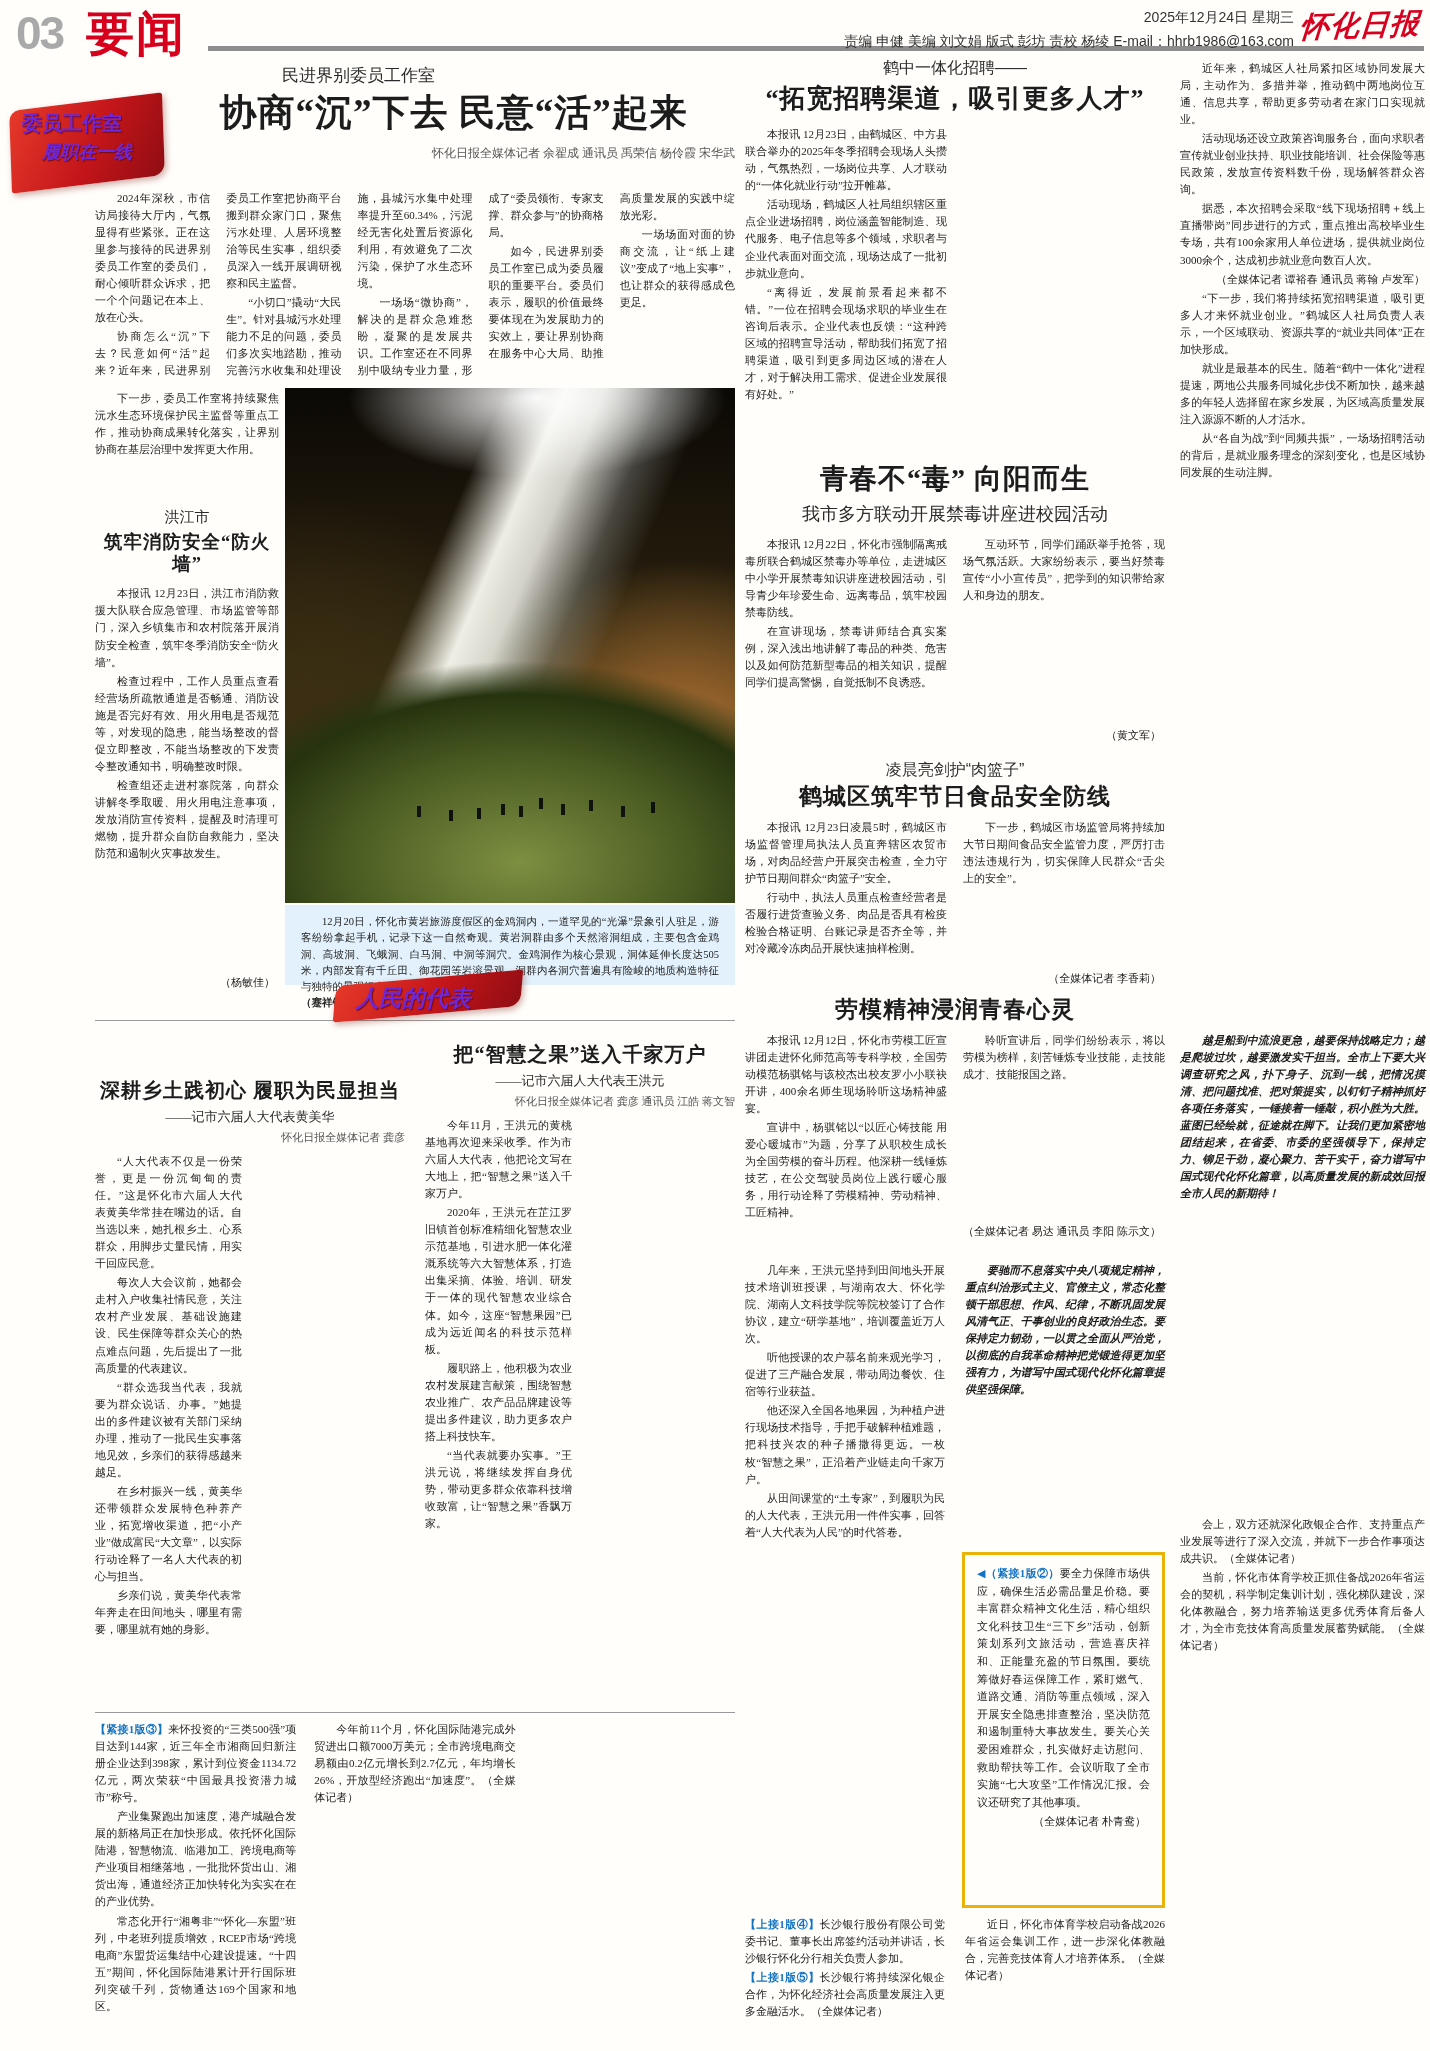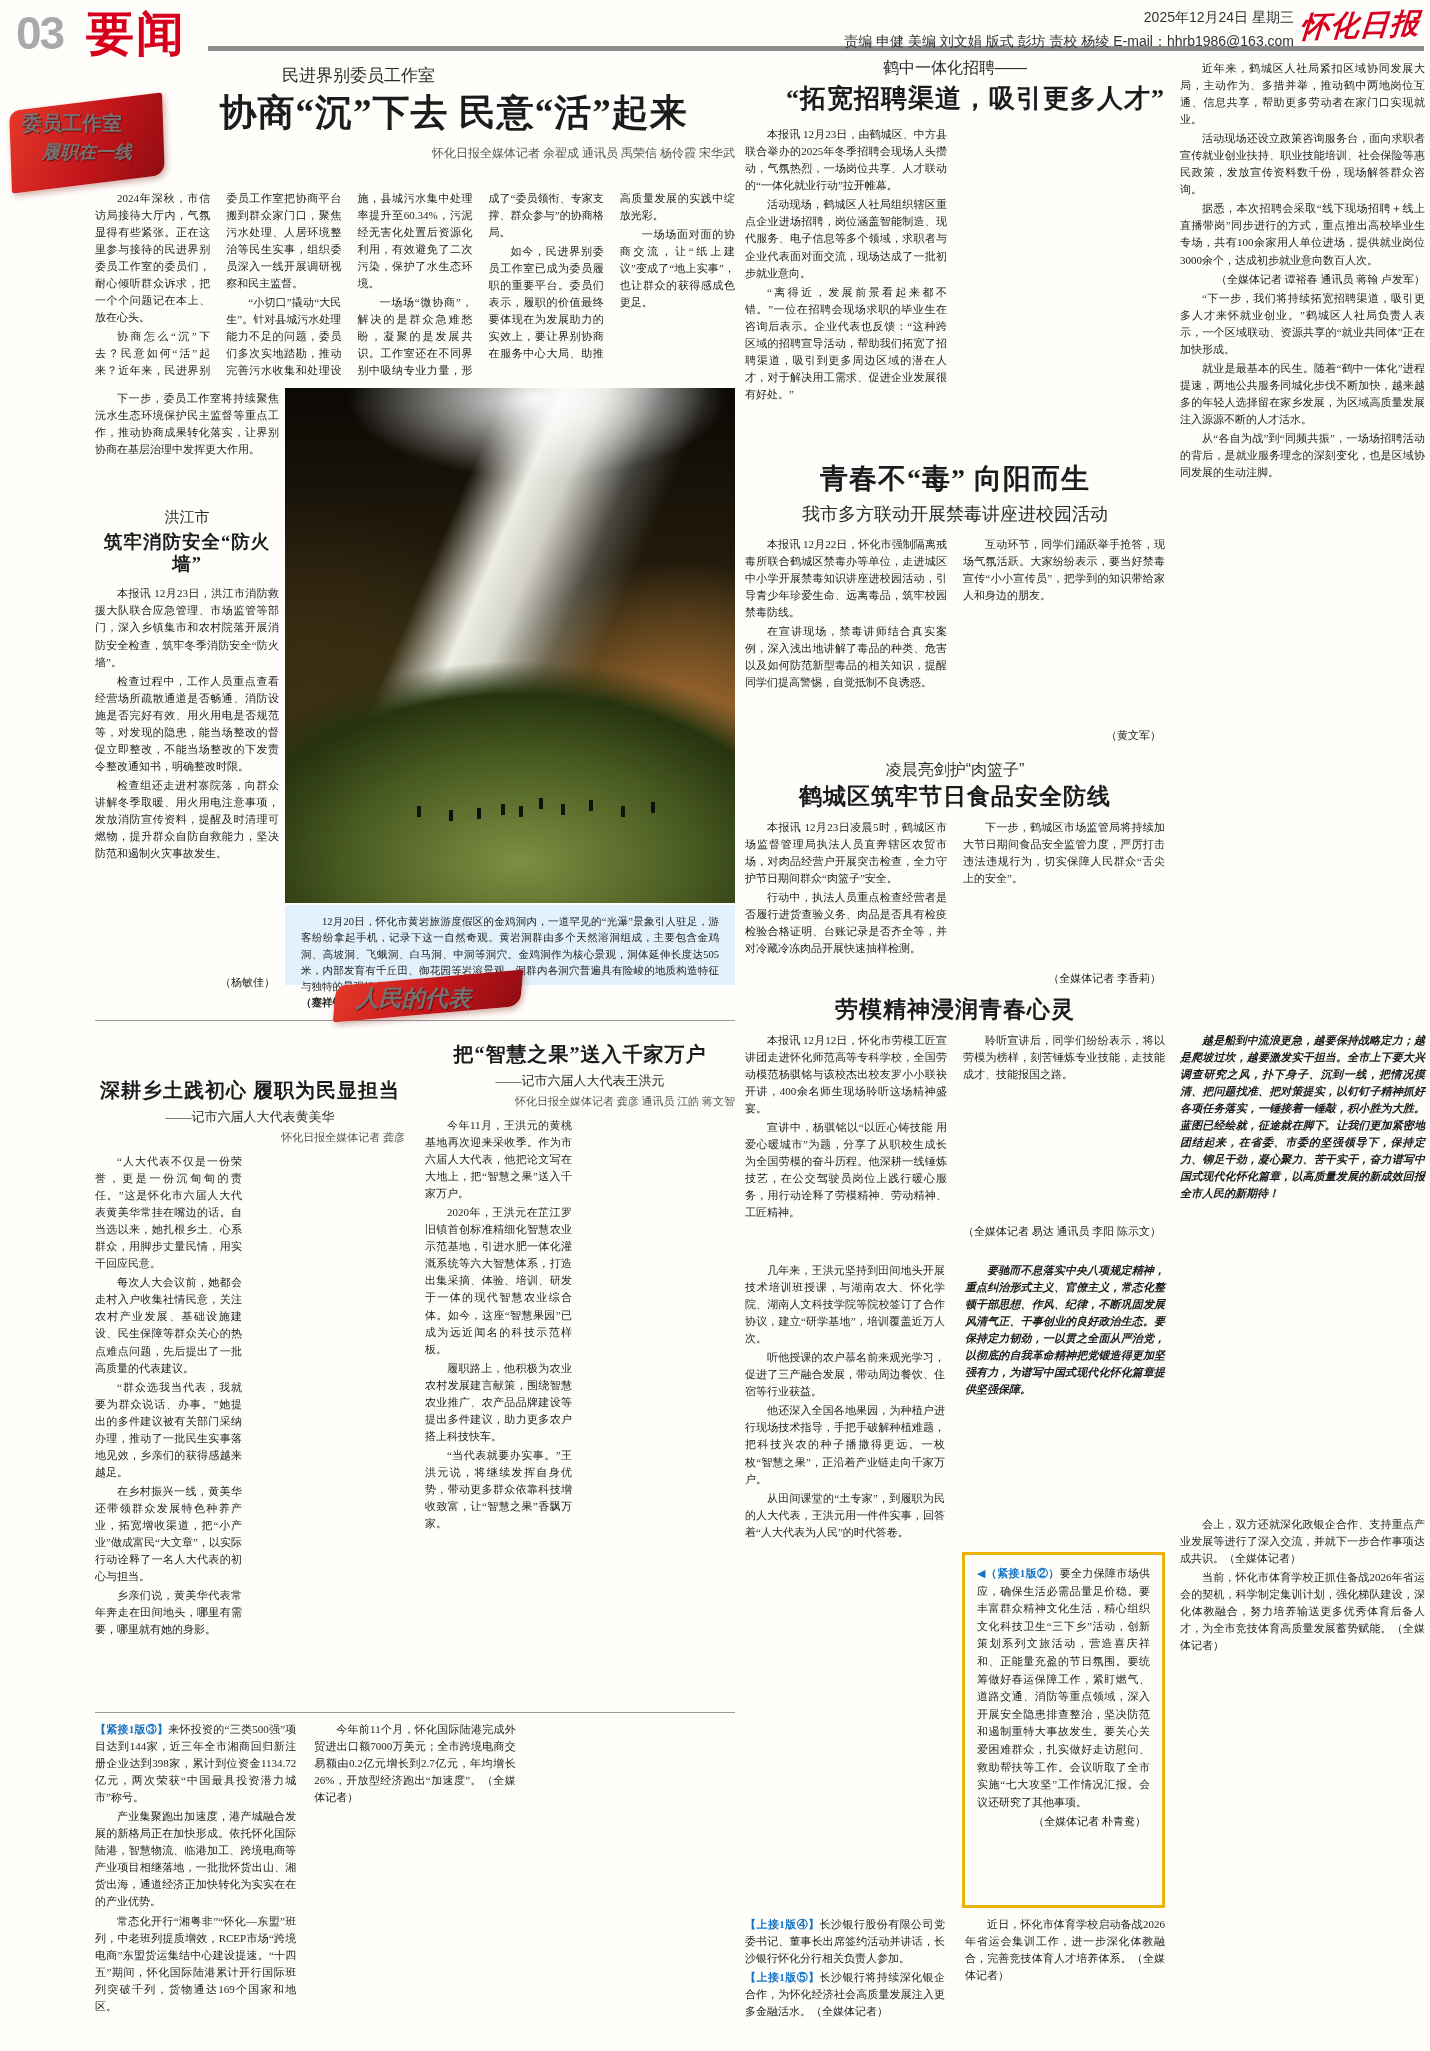--- a/index.html
+++ b/index.html
@@ -8,21 +8,21 @@
   .abs{position:absolute;}
   
   .pageno{font-family:"Liberation Sans","DejaVu Sans",sans-serif;font-weight:bold;font-size:46px;color:#a9a9a9;letter-spacing:-2px;}
   .secname{font-family:"Liberation Sans","DejaVu Sans",sans-serif;font-weight:bold;font-size:48px;color:#d6001c;letter-spacing:2px;}
   .hdr-rule{background:#8d8d8d;height:5px;}
   .hdr-meta{font-size:14px;line-height:1.7;color:#333;text-align:right;font-family:"Liberation Sans","DejaVu Sans",sans-serif;}
   .masthead{color:#d8001f;font-weight:bold;font-size:29px;font-style:italic;letter-spacing:1px;transform:rotate(-2deg) skewX(-6deg);white-space:nowrap;}
   
   .ribbon{position:absolute;border-radius:10px 3px 12px 3px;background:linear-gradient(118deg,#e6392a 0%,#c3151a 55%,#8f0d12 100%);
           box-shadow:2px 3px 6px rgba(120,20,10,.35);}
-  .ribbon-txt{position:absolute;color:#737373;font-weight:bold;text-shadow:1px 1px 1px #7a0a0a;white-space:nowrap;}
+  .ribbon-txt{position:absolute;color:#6d28d9;font-weight:bold;text-shadow:1px 1px 1px #7a0a0a;white-space:nowrap;}
   
   .kicker{font-size:17px;color:#2b2b2b;font-family:"Liberation Sans","DejaVu Sans",sans-serif;}
   .headline{font-weight:bold;text-align:center;letter-spacing:1px;line-height:1.2;}
   .subline{text-align:center;color:#2b2b2b;}
   .byline{text-align:right;color:#555;font-size:12px;}
   .body{font-size:11px;line-height:1.55;text-align:justify;column-fill:auto;}
   .body p{margin:0 0 2px;text-indent:2em;}
   .body p.nofirst{text-indent:0;}
   .cols2{column-count:2;column-gap:16px;}
   .cols3{column-count:3;column-gap:18px;}
@@ -137,21 +137,21 @@
     <div class="body cols3" style="height:312px;">
       <p class="nofirst"><span class="jlabel">【紧接1版③】</span><span>来怀投资的“三类500强”项目达到144家，近三年全市湘商回归新注册企业达到398家，累计到位资金1134.72亿元，两次荣获“中国最具投资潜力城市”称号。</span></p>
       <p>产业集聚跑出加速度，港产城融合发展的新格局正在加快形成。依托怀化国际陆港，智慧物流、临港加工、跨境电商等产业项目相继落地，一批批怀货出山、湘货出海，通道经济正加快转化为实实在在的产业优势。</p>
       <p>常态化开行“湘粤非”“怀化—东盟”班列，中老班列提质增效，RCEP市场“跨境电商”东盟货运集结中心建设提速。“十四五”期间，怀化国际陆港累计开行国际班列突破千列，货物通达169个国家和地区。</p>
       <p>今年前11个月，怀化国际陆港完成外贸进出口额7000万美元；全市跨境电商交易额由0.2亿元增长到2.7亿元，年均增长26%，开放型经济跑出“加速度”。（全媒体记者）</p>
     </div>
   </div>
 
   <div class="abs" style="left:745px;top:58px;width:420px;">
     <div class="subline kicker" style="font-size:16px;">鹤中一体化招聘——</div>
-    <div class="headline" style="font-size:26px;margin-top:4px;text-align:right;">“拓宽招聘渠道，吸引更多人才”</div>
+    <div class="headline" style="font-size:26px;margin-top:4px;">“拓宽招聘渠道，吸引更多人才”</div>
     <div class="body cols2" style="height:330px;margin-top:12px;">
         <p>本报讯 12月23日，由鹤城区、中方县联合举办的2025年冬季招聘会现场人头攒动，气氛热烈，一场岗位共享、人才联动的“一体化就业行动”拉开帷幕。</p>
         <p>活动现场，鹤城区人社局组织辖区重点企业进场招聘，岗位涵盖智能制造、现代服务、电子信息等多个领域，求职者与企业代表面对面交流，现场达成了一批初步就业意向。</p>
         <p>“离得近，发展前景看起来都不错。”一位在招聘会现场求职的毕业生在咨询后表示。企业代表也反馈：“这种跨区域的招聘宣导活动，帮助我们拓宽了招聘渠道，吸引到更多周边区域的潜在人才，对于解决用工需求、促进企业发展很有好处。”</p>
       </div>
   </div>
 
   <div class="abs" style="left:745px;top:462px;width:420px;">
     <div class="headline" style="font-size:28px;">青春不“毒” 向阳而生</div>
     <div class="subline" style="font-size:18px;margin-top:6px;">我市多方联动开展禁毒讲座进校园活动</div>

